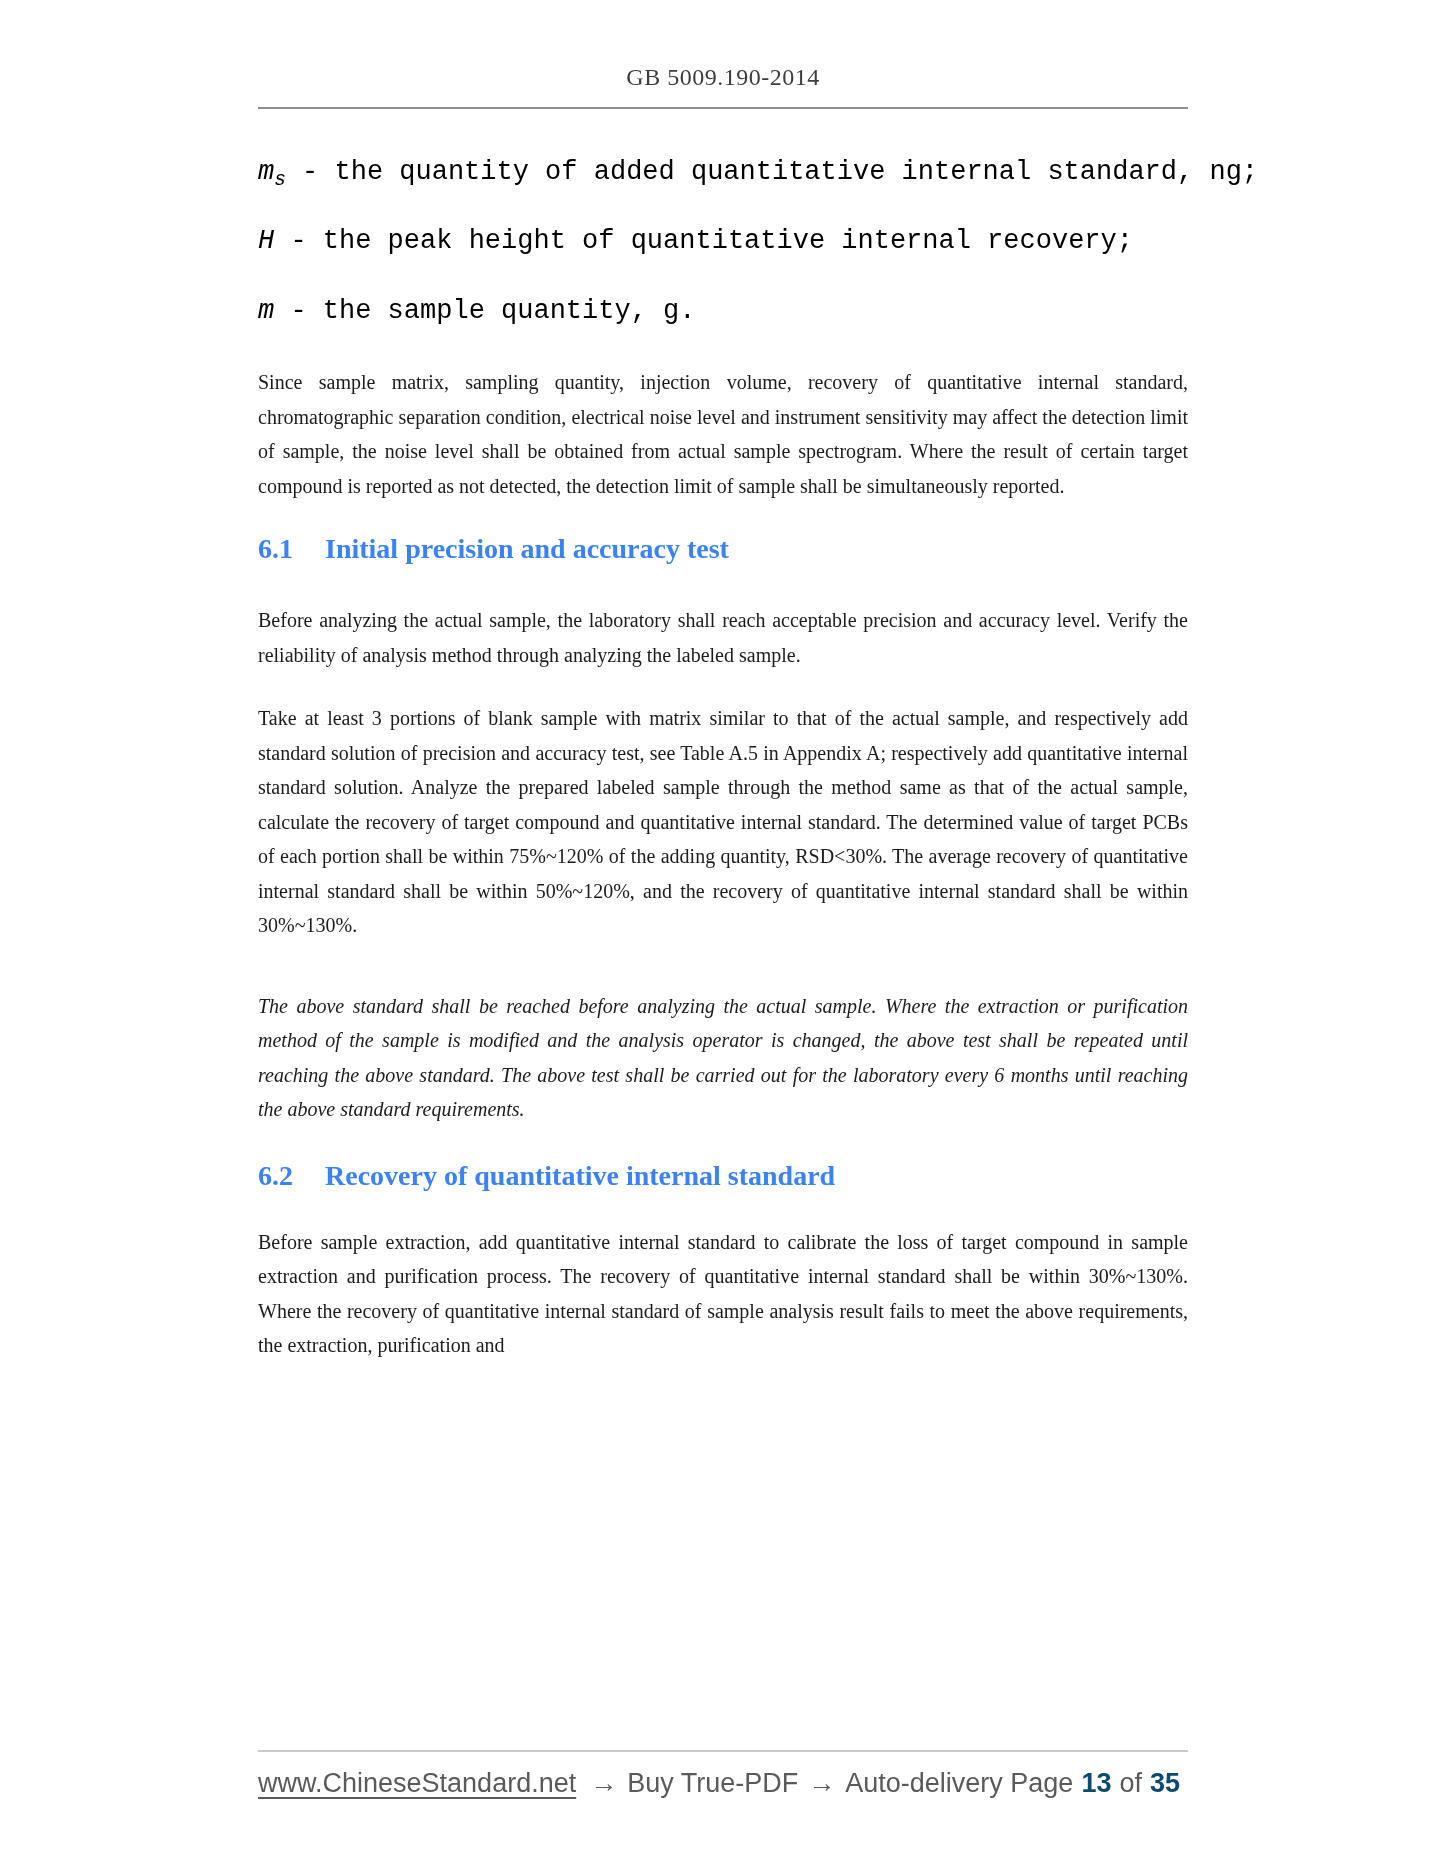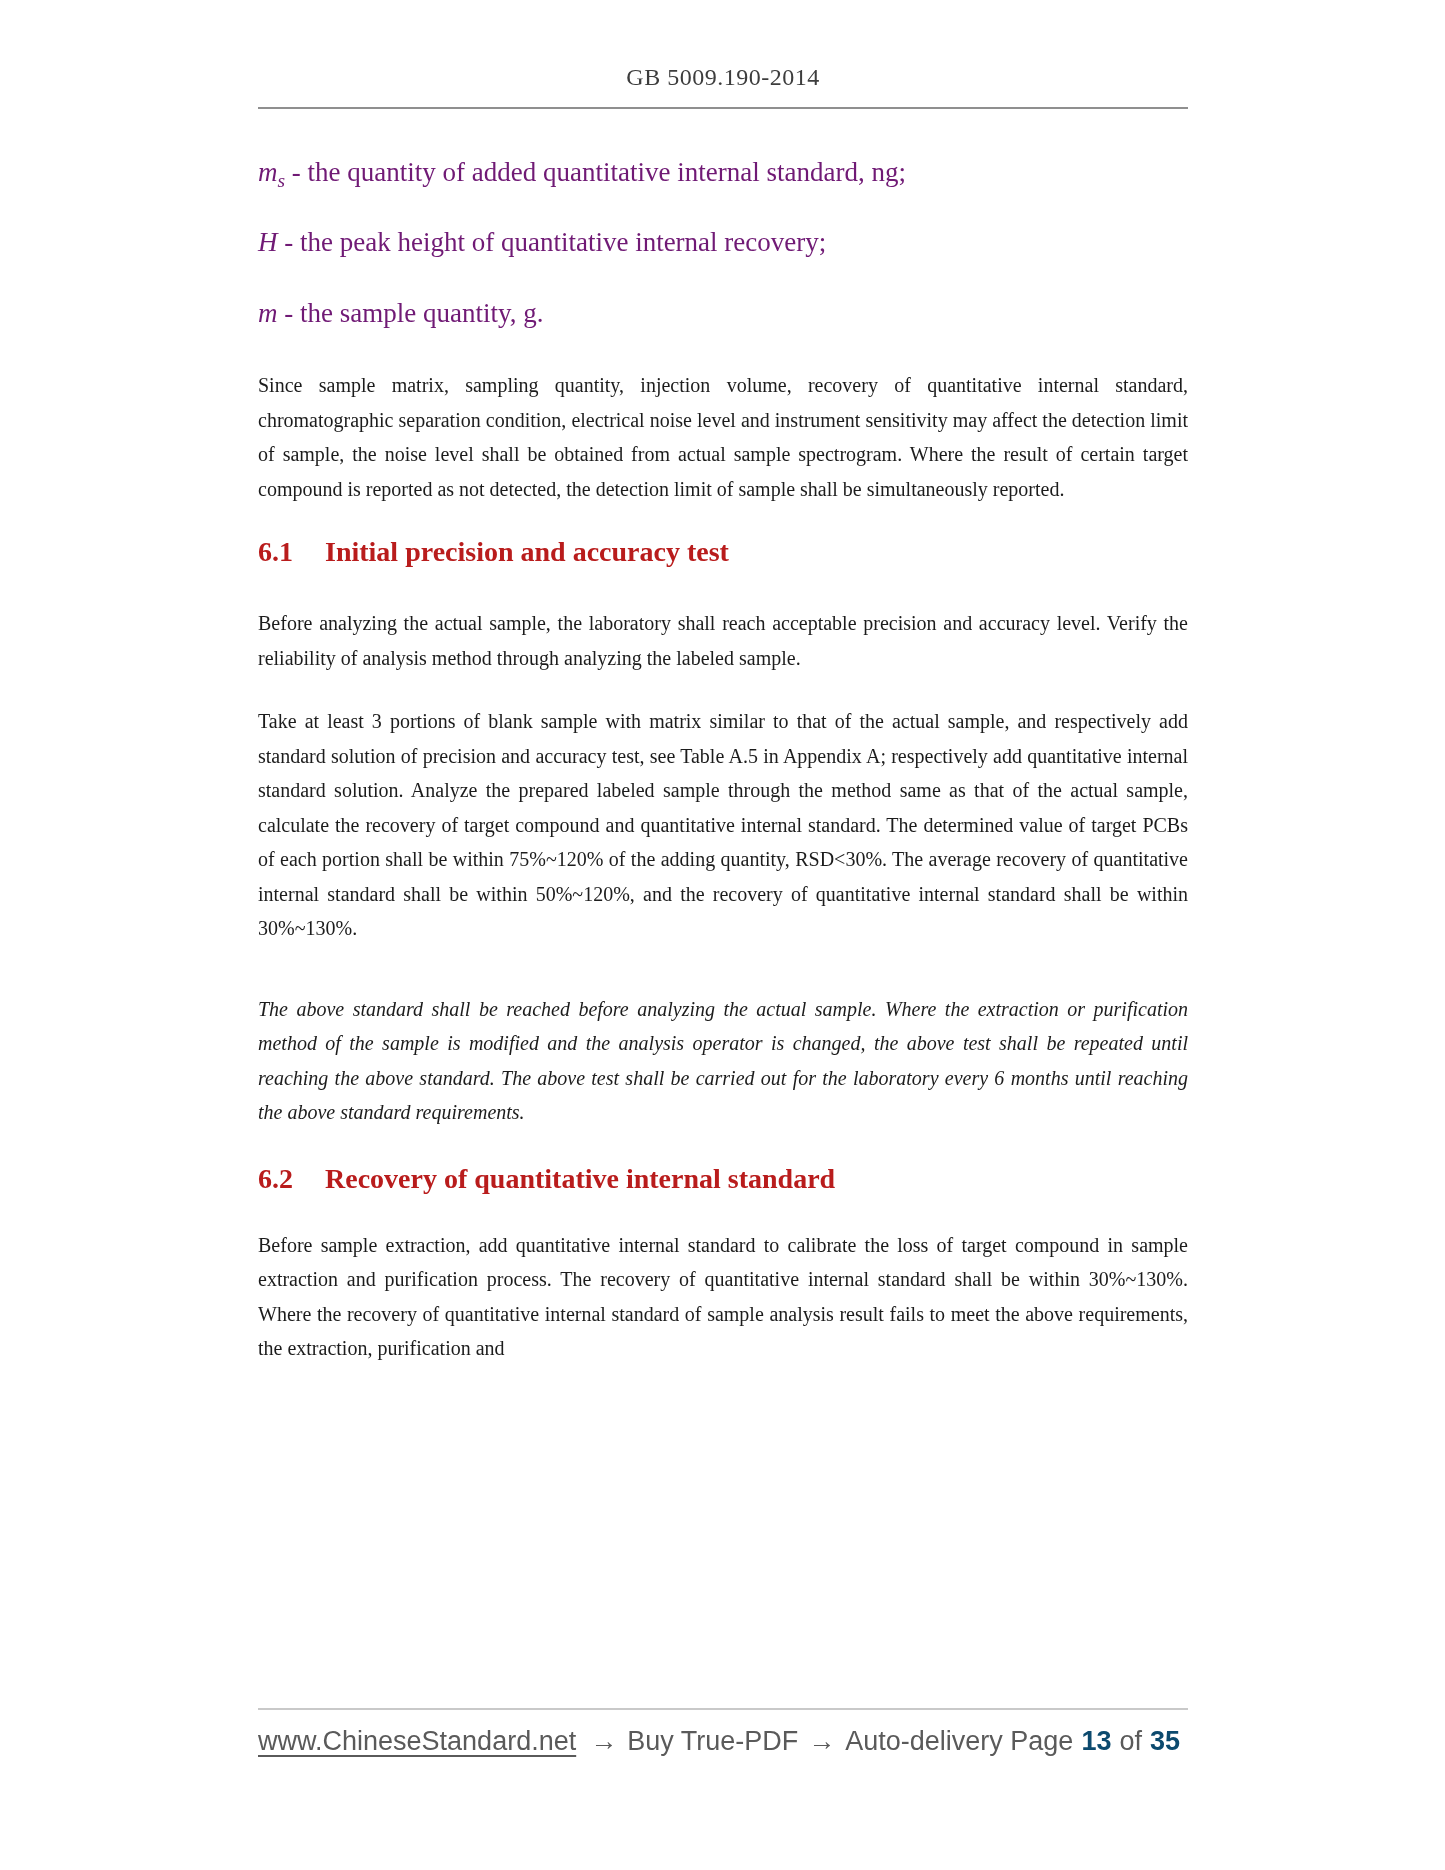--- a/index.html
+++ b/index.html
@@ -26,22 +26,23 @@
     margin-top: 16px;
     border: none;
     border-top: 2px solid #8f8f8f;
     height: 0;
   }
   .defs { margin-top: 46px; }
   .def-line {
     font-size: 27px;
     line-height: 34px;
     margin-bottom: 27px;
-    color: #701a75;
+    color: #000000;
     white-space: nowrap;
+    font-family: Liberation Mono, monospace;
   }
   .def-line .sym { font-style: italic; }
   .def-line sub { font-style: italic; font-size: 72%; }
   .para {
     font-size: 20px;
     line-height: 34.5px;
     text-align: justify;
     color: #1c1c1c;
   }
   .p-detection  { margin-top: 29px; }
@@ -50,34 +51,34 @@
     font-size: 42px;
     font-weight: bold;
     line-height: 52px;
     color: #111111;
   }
   .h1-row .sec-num { margin-right: 34px; }
   .h2-row {
     font-size: 28px;
     font-weight: bold;
     line-height: 36px;
-    color: #b91c1c;
+    color: #3b82f6;
   }
   .h2-row .sec-num { margin-right: 32px; }
   .h2-61 { margin-top: 28px; }
   .h2-62 { margin-top: 31px; }
   .p-before-analyzing { margin-top: 36px; }
   .p-take-portions    { margin-top: 29px; }
   .p-above-standard   { margin-top: 46px; font-style: italic; }
   .p-reference        { margin-top: 36px; }
   .p-recovery         { margin-top: 31px; }
   .page-footer {
     position: absolute;
     left: 258px; right: 257px;
-    top: 1708px;
+    top: 1750px;
   }
   .footer-rule {
     border: none;
     border-top: 2px solid #c9c9c9;
     height: 0; margin: 0;
   }
   .footer-row {
     margin-top: 16px;
     display: flex;
     justify-content: space-between;

